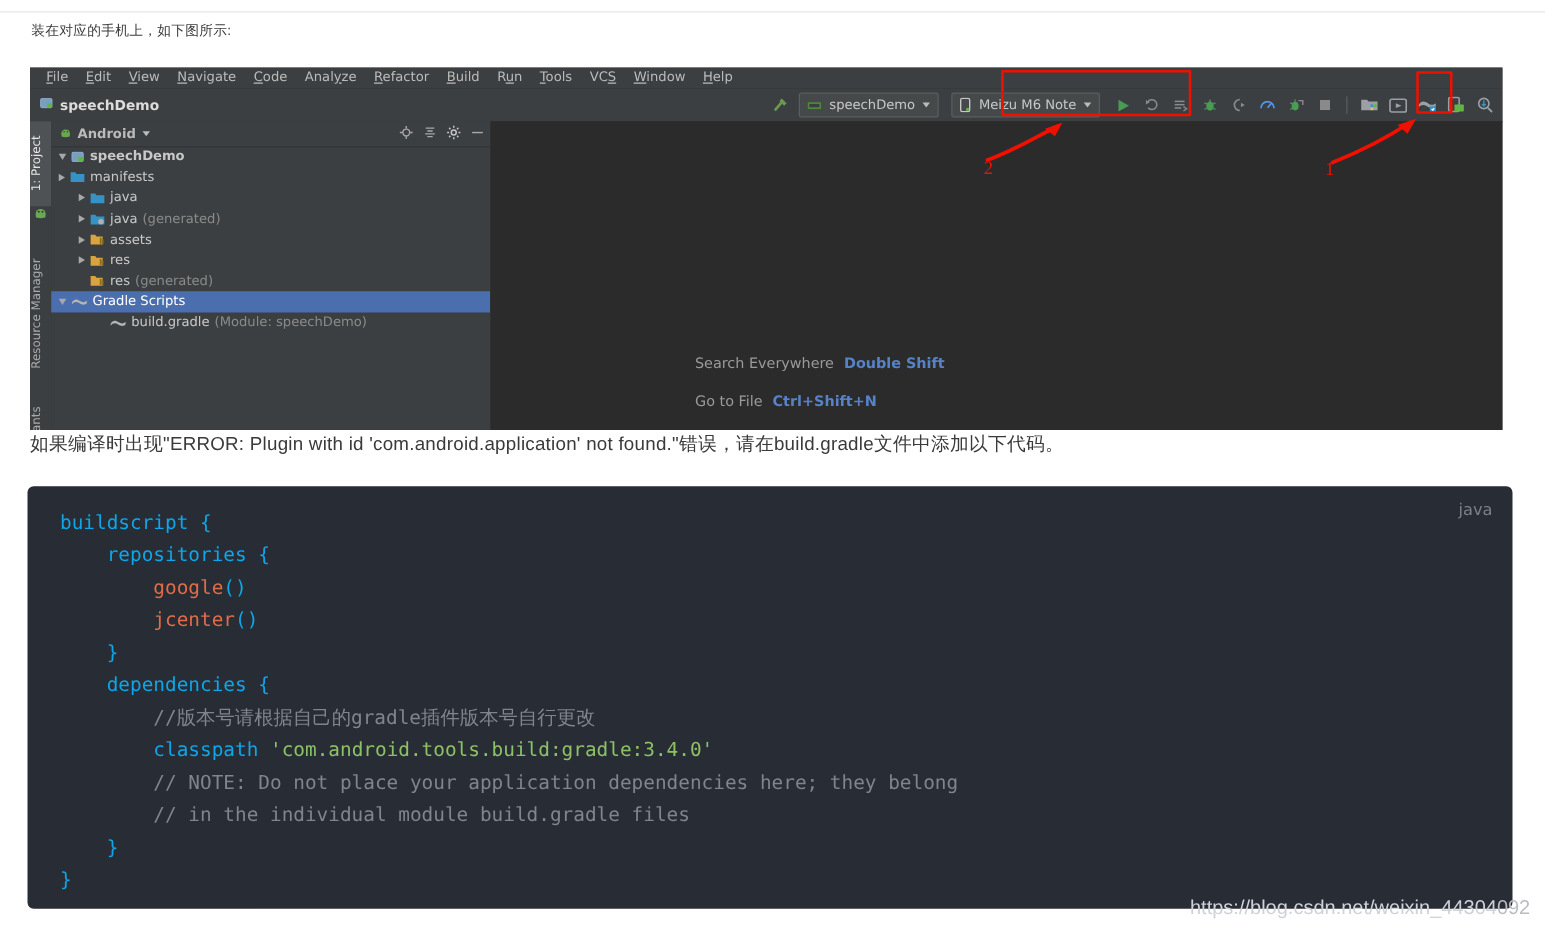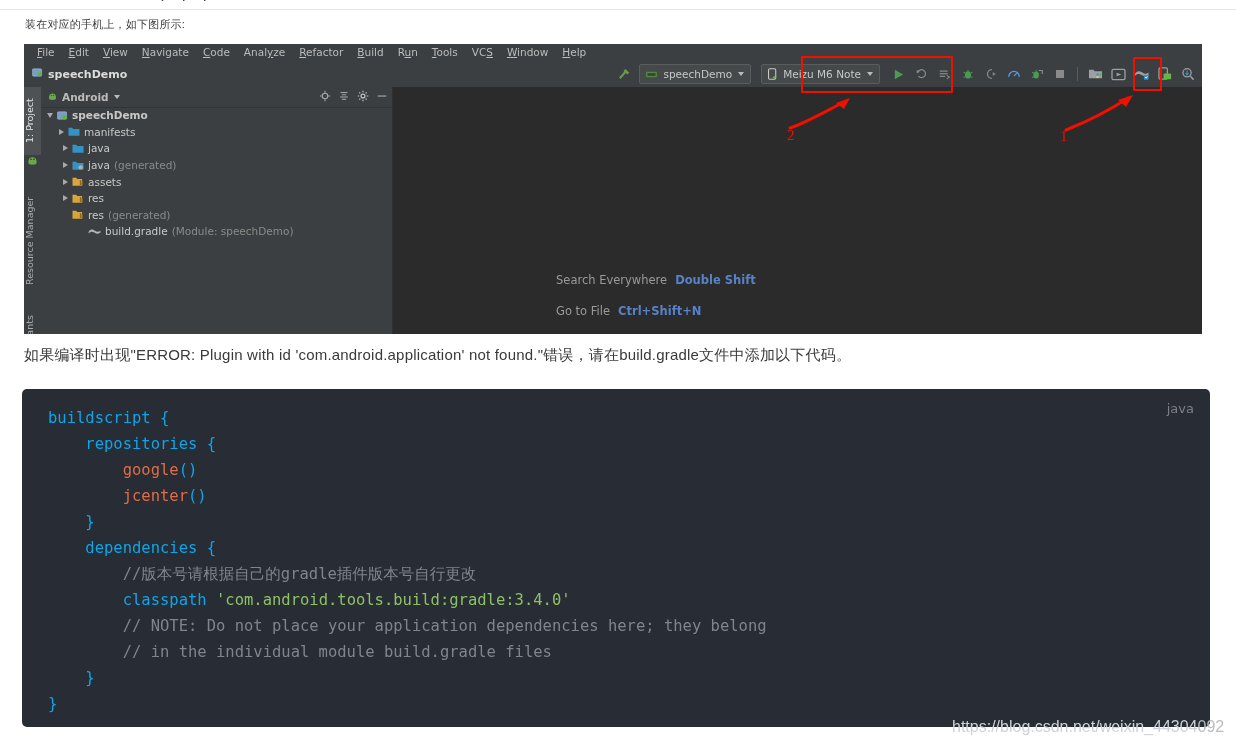--- a/index.html
+++ b/index.html
@@ -22,21 +22,21 @@
   
   .prose {
     position:absolute; color:#3a3a3a; font-size:11px;
     white-space:nowrap; letter-spacing:0.2px;
   }
   #prose-1 { left:25px; top:17px; }
   #prose-2 { left:24px; top:346px; font-size:15px; }
 
   
   #ide {
-    position:absolute; left:24px; top:44px; width:1178px; height:290px;
+    position:absolute; left:24px; top:54px; width:1178px; height:290px;
     background:#2b2b2b; color:#bbbbbb; font-size:11px;
     font-family:"DejaVu Sans", sans-serif; overflow:hidden;
   }
 
   
   .menubar {
     position:absolute; left:0; top:0; width:100%; height:17px;
     background:#3c3f41; display:flex; align-items:center; padding-left:6px; box-sizing:border-box;
   }
   .menubar .mi {
@@ -359,21 +359,21 @@
           <div class="trow" style="padding-left: 6px;">
             <span class="arrow-d"></span>
             <span style="display: inline-flex;">
               <svg width="11" height="11" viewBox="0 0 12 12">
                 <rect x="0.5" y="2" width="10" height="8" rx="1" fill="#7a9ec2" stroke="#9cc1e0" stroke-width="0.6"></rect>
                 <rect x="6" y="6" width="4.5" height="4" fill="#62b543"></rect>
               </svg>
             </span>
             <span class="tlabel" style="font-weight: bold;">speechDemo</span>
           </div>
-          <div class="trow" style="padding-left: 18px;">
+          <div class="trow" style="padding-left: 6px;">
             <span class="arrow-r"></span>
             <span style="display: inline-flex;">
               <svg width="12" height="11" viewBox="0 0 13 12">
                 <path d="M0.5 2 L4.5 2 L5.6 3.4 L12.5 3.4 L12.5 10.5 L0.5 10.5 Z" fill="#3592c4"></path>
               </svg>
             </span>
             <span class="tlabel">manifests</span>
           </div>
           <div class="trow" style="padding-left: 22px;">
             <span class="arrow-r"></span>
@@ -421,20 +421,29 @@
             <span class="arrow-pad"></span>
             <span style="display: inline-flex;">
               <svg width="12" height="11" viewBox="0 0 13 12">
                 <path d="M0.5 2 L4.5 2 L5.6 3.4 L11 3.4 L11 10.5 L0.5 10.5 Z" fill="#d9a43b"></path>
                 <rect x="8.5" y="4.5" width="1.5" height="5.5" fill="#8a6a1c"></rect>
                 <rect x="10.3" y="6" width="1.5" height="4" fill="#8a6a1c"></rect>
               </svg>
             </span>
             <span class="tlabel">res</span>
             <span class="tdim">(generated)</span>
+          </div>
+          <div class="trow sel" style="padding-left: 6px;">
+            <span class="arrow-d"></span>
+            <span style="display: inline-flex;">
+              <svg width="13" height="11" viewBox="0 0 14 12">
+                <path d="M0.5 6.5 C2.5 3, 5 3.5, 7.5 5.2 C9.5 6.5, 11.5 6.8, 13.5 4.8 L13.5 7.2 C11.5 9.2, 9 8.4, 6.8 7 C4.6 5.7, 2.5 5.8, 0.5 8.2 Z" fill="#b5b5b5"></path>
+              </svg>
+            </span>
+            <span class="tlabel">Gradle Scripts</span>
           </div>
           <div class="trow" style="padding-left: 38px;">
             <span class="arrow-pad"></span>
             <span style="display: inline-flex;">
               <svg width="13" height="11" viewBox="0 0 14 12">
                 <path d="M0.5 6.5 C2.5 3, 5 3.5, 7.5 5.2 C9.5 6.5, 11.5 6.8, 13.5 4.8 L13.5 7.2 C11.5 9.2, 9 8.4, 6.8 7 C4.6 5.7, 2.5 5.8, 0.5 8.2 Z" fill="#b5b5b5"></path>
               </svg>
             </span>
             <span class="tlabel">build.gradle</span>
             <span class="tdim">(Module: speechDemo)</span>

